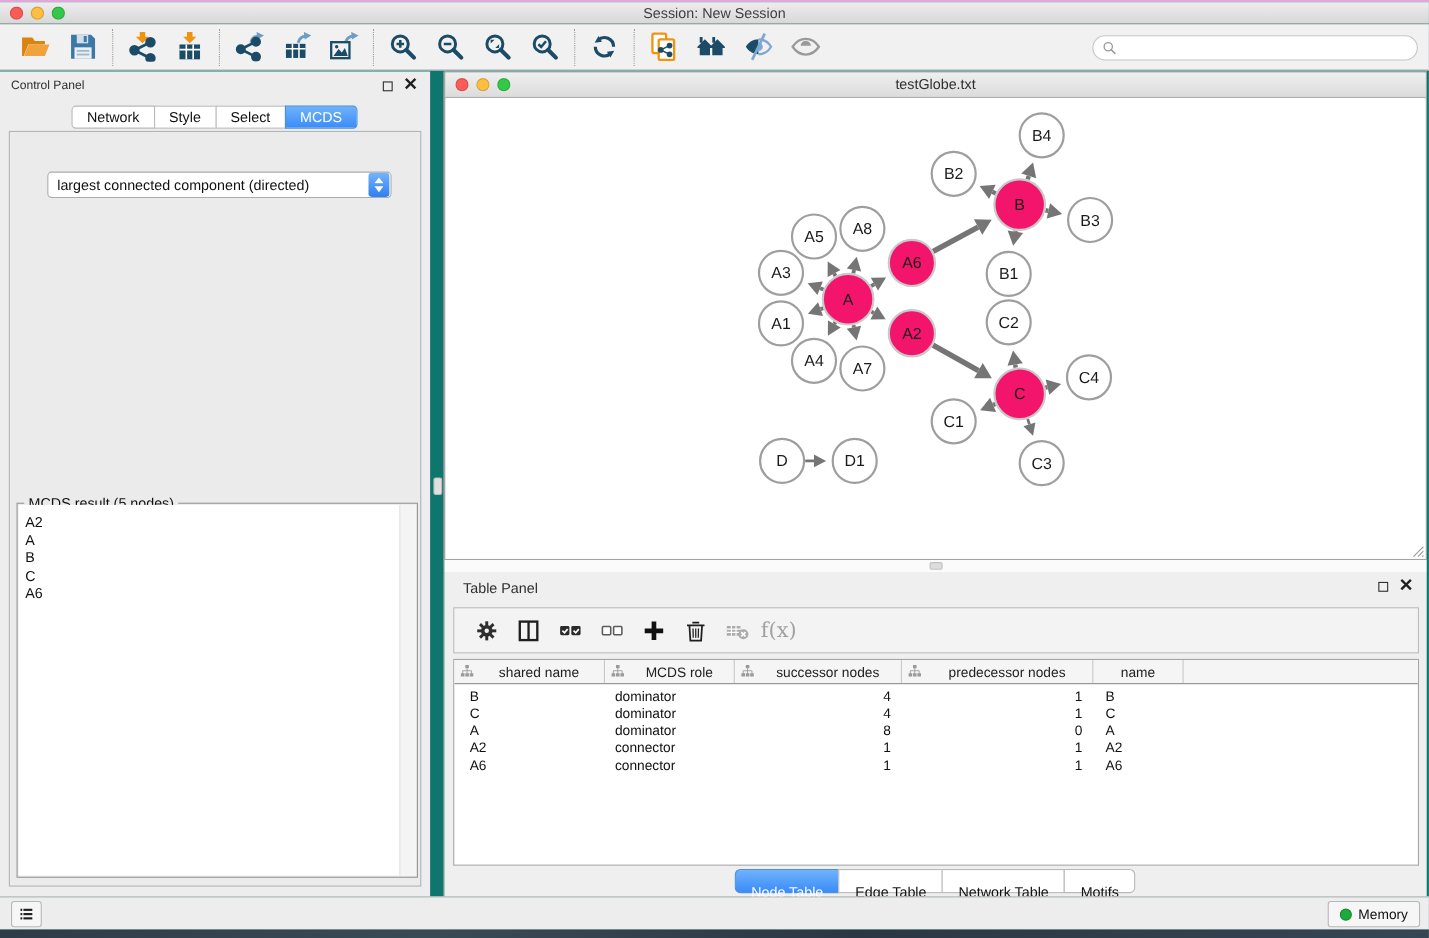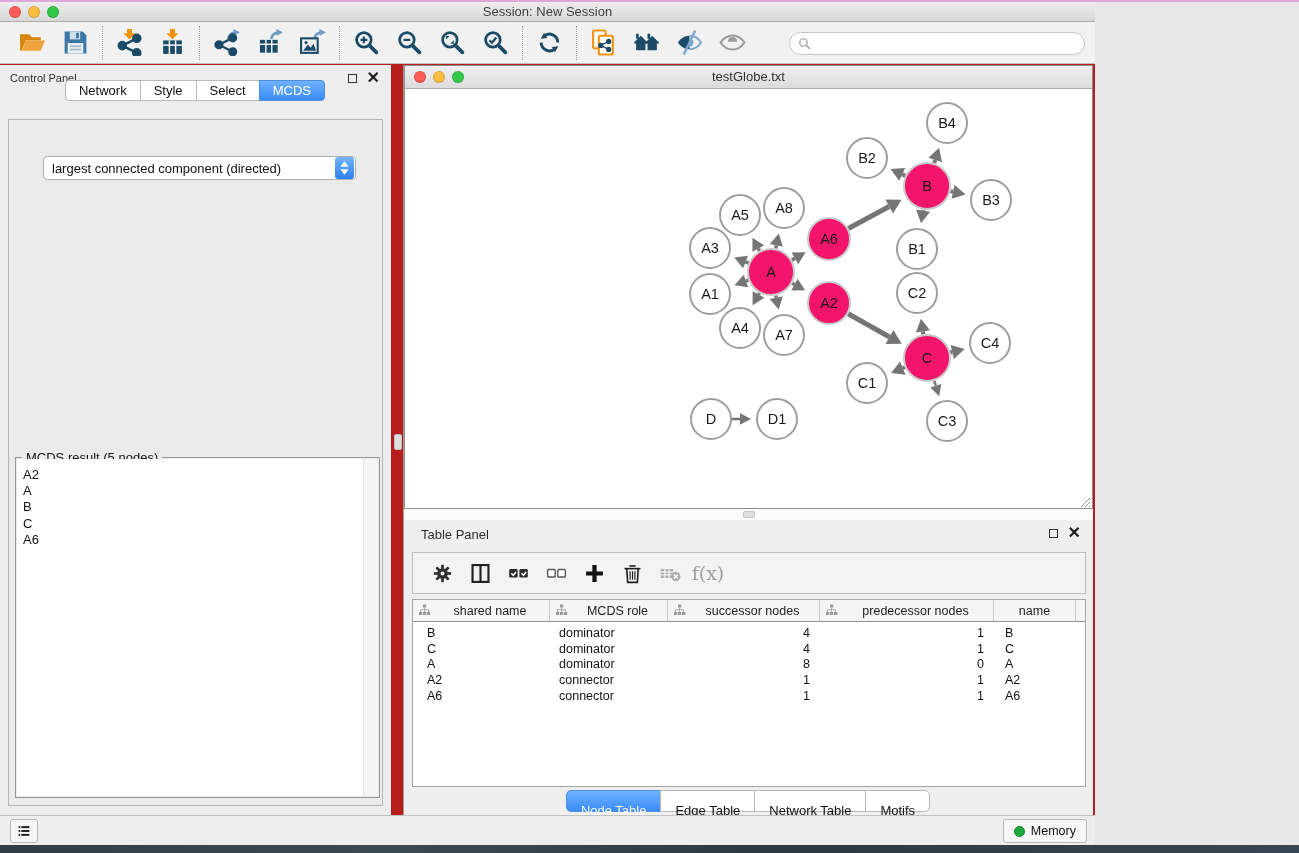--- a/index.html
+++ b/index.html
@@ -1,20 +1,20 @@
 <!DOCTYPE html>
 <html><head>
 <meta charset="utf-8">
 <style>
   *{margin:0;padding:0;box-sizing:border-box}
   html,body{width:1299px;height:853px}
   body{position:relative;font-family:"Liberation Sans",sans-serif;background:#E8E8E8;overflow:hidden}
   .desktop-top{position:absolute;top:0;left:0;right:0;height:2px;background:#DFA8DB}
   .desktop-bottom{position:absolute;bottom:0;left:0;right:0;height:8px;background:linear-gradient(90deg,#2E3C47,#3A4A55 30%,#2B3843 60%,#364652)}
-  .app{position:absolute;top:2px;left:0;width:1095px;height:843px;background:#b91c1c}
+  .app{position:absolute;top:2px;left:0;width:1299px;height:843px;background:#0f766e}
   .titlebar{height:20px;background:linear-gradient(#EDEDED,#D8D8D8);border-bottom:1px solid #ABABAB;position:relative;text-align:center}
   .titlebar .title{font-size:13px;color:#3f3f3f;line-height:20px}
   .lights{position:absolute;left:9px;top:4px;display:flex;gap:7px}
   .light{width:12px;height:12px;border-radius:50%;border:1px solid rgba(0,0,0,.15)}
   .nw-lights{position:absolute;left:9px;top:5px;display:flex;gap:7px}
   .toolbar{height:42px;background:#F1F1F1;border-bottom:1px solid #BFBFBF;display:flex;align-items:center;padding-left:6px;position:relative}
   .tb-group{display:flex;align-items:center;padding:0 5px;height:34px}
   .tb-group + .tb-group{border-left:1px dotted #9B9B9B}
   .tb-btn{width:43px;height:34px;display:flex;align-items:center;justify-content:center;cursor:pointer}
   .tb-ic{display:flex}
@@ -23,21 +23,21 @@
   .search svg{width:13px;height:13px}
   .search input{border:none;outline:none;flex:1;height:100%;font-size:12px;background:transparent;padding-left:5px}
   .main{position:absolute;top:63px;bottom:30px;left:0;right:0}
   
   .control-panel{position:absolute;left:0;top:0;width:391px;bottom:0;background:#EDEDED}
   .panel-header{height:28px;position:relative}
   .panel-title{position:absolute;left:10px;top:7px;font-size:11px;color:#2e2e2e}
   .panel-btns{position:absolute;right:11px;top:8px;display:flex;gap:10px;align-items:center}
   .float-btn{width:9px;height:9px;border:1.5px solid #2e2e2e;display:inline-block;cursor:pointer}
   .close-btn{font-size:16px;font-weight:bold;color:#1e1e1e;line-height:10px;cursor:pointer}
-  .cp-tabs{position:absolute;left:0;right:0;top:15px;display:flex;justify-content:center}
+  .cp-tabs{position:absolute;left:0;right:0;top:31px;display:flex;justify-content:center}
   .tab{height:21px;line-height:19px;padding:0 13px;font-size:13px;background:#fff;border:1px solid #B9B9B9;margin-left:-1px;color:#111;cursor:pointer}
   .tab:first-child{border-radius:4px 0 0 4px}
   .tab:last-child{border-radius:0 4px 4px 0}
   .tab.sel{background:linear-gradient(#6FB2FC,#3A8CF8);color:#fff;border-color:#4A8FE0}
   .cp-content{position:absolute;left:8px;right:8px;top:54px;bottom:9px;background:#EBEBEB;border:1px solid #B5B5B5}
   .opt-label{margin-top:13px;text-align:center;font-size:13px;color:#111}
   .select{position:absolute;left:34px;top:36px;width:313px;height:24px;background:#fff;border:1px solid #ADADAD;border-radius:4px;display:flex;align-items:center;cursor:pointer}
   .select .val{flex:1;font-size:13px;padding-left:8px;color:#111;white-space:nowrap;overflow:hidden}
   .stepper{width:19px;height:22px;margin:1px;border-radius:3px;background:linear-gradient(#73B4FC,#2F7FF0);display:flex;flex-direction:column;align-items:center;justify-content:center;gap:2px}
   .stepper svg{width:9px;height:6px;display:block}

